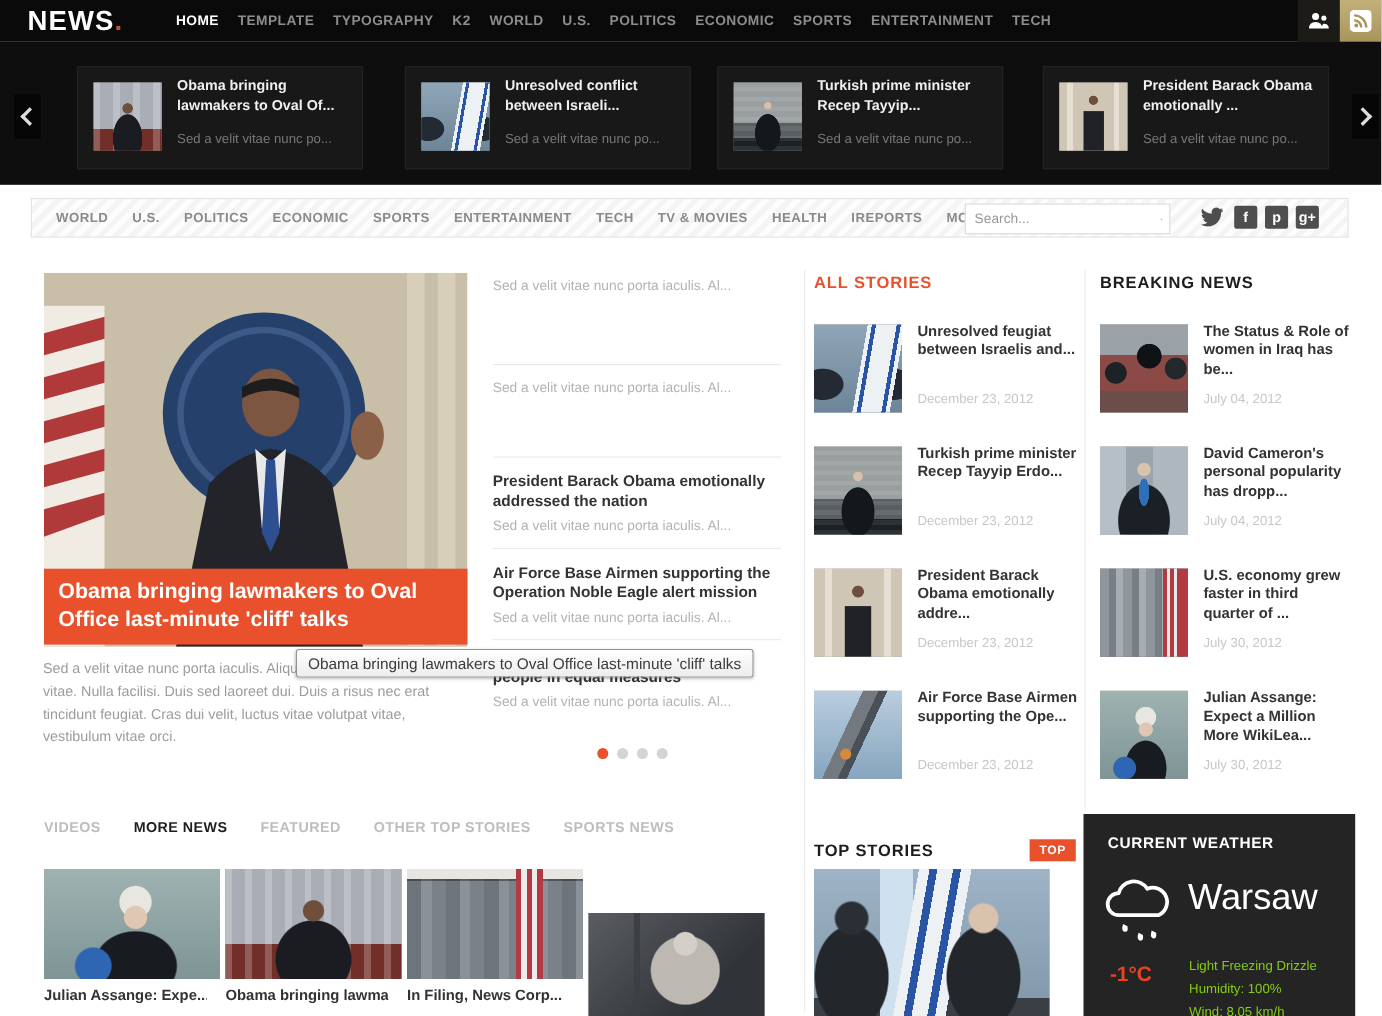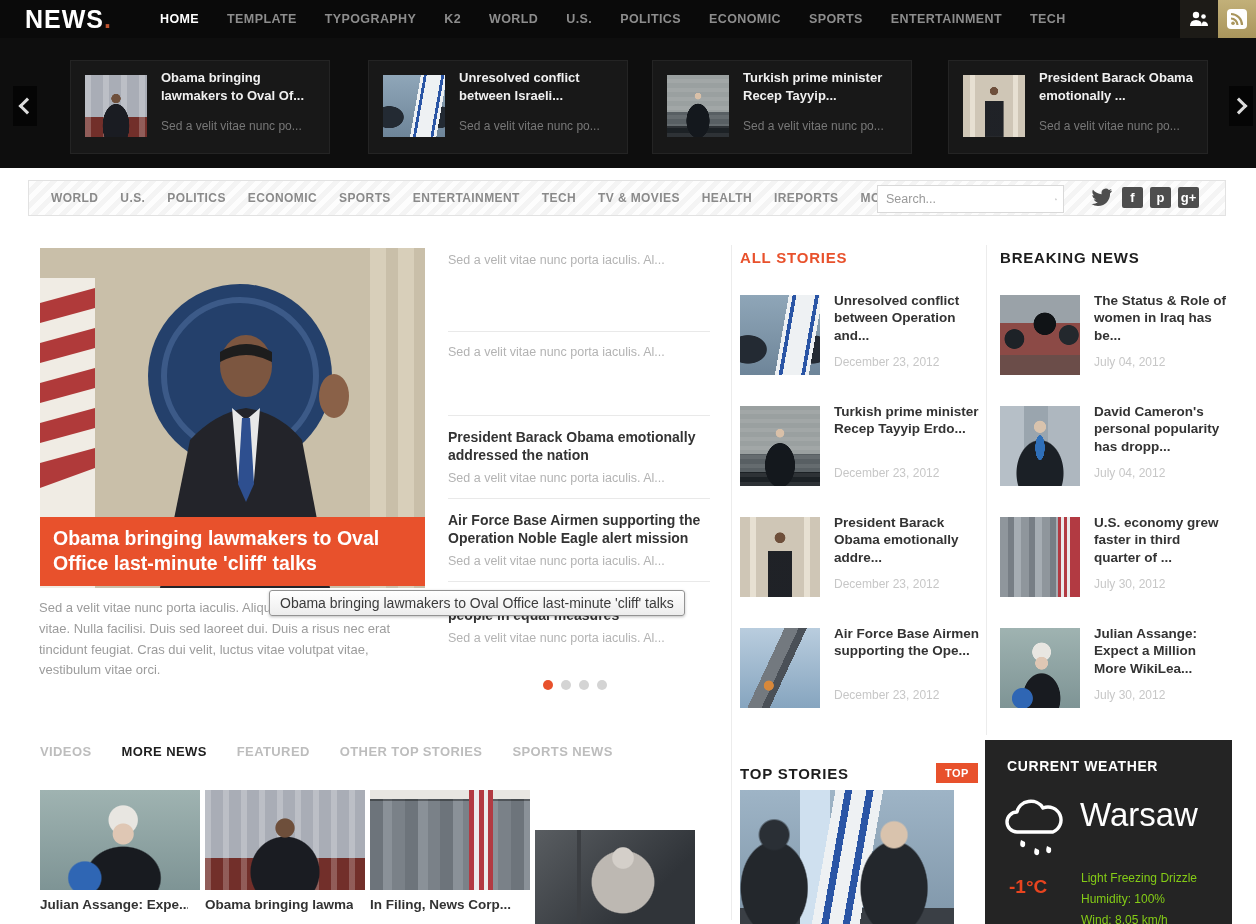--- a/index.html
+++ b/index.html
@@ -4,21 +4,21 @@
 <style>
   html,body{margin:0;padding:0;background:#fff;}
   #canvas{position:relative;width:1256px;height:924px;background:#fff;overflow:hidden;
           font-family:"Liberation Sans",sans-serif;}
 
   
   .topbar{position:absolute;left:0;top:0;width:1256px;height:38px;background:#0a0a0a;
           display:flex;align-items:center;}
   .logo{margin-left:25px;font-size:25px;font-weight:bold;color:#fff;letter-spacing:1px;cursor:pointer;}
   .logo .logo-dot{color:#c0532f;}
-  .mainmenu{display:flex;gap:28px;margin-left:48px;align-items:center;}
+  .mainmenu{display:flex;gap:17px;margin-left:48px;align-items:center;}
   .mi{font-size:12.5px;font-weight:bold;color:#8d8d8d;letter-spacing:.4px;cursor:pointer;text-decoration:none;}
   .mi.active{color:#fff;}
   .top-icons{margin-left:auto;display:flex;}
   .tbtn{width:38px;height:38px;display:flex;align-items:center;justify-content:center;cursor:pointer;}
   .tbtn-user{background:#1d1b17;}
   .tbtn-rss{background:linear-gradient(180deg,#c2b079,#a9955c);}
 
   
   .ticker{position:absolute;left:0;top:38px;width:1256px;height:130px;background:#0e0e0e;}
   .t-arrow{position:absolute;top:48px;width:24px;height:40px;background:#050505;border:none;
@@ -327,21 +327,21 @@
     <span class="dot"></span>
     <span class="dot"></span>
   </div>
 
   <div class="vdiv" style="left:731px;top:245px;height:675px;"></div>
   <div class="vdiv" style="left:986px;top:245px;height:490px;"></div>
 
   <h2 class="colhead" style="left:740px;top:249px;color:#e8512c;">ALL STORIES</h2>
   <article class="sitem" style="left:740px;top:295px;">
     <div class="sthumb ph ph-israel"></div>
-    <h5>Unresolved conflict between Operation and...</h5>
+    <h5>Unresolved feugiat between Israelis and...</h5>
     <span class="sdate" style="top:60px;">December 23, 2012</span>
   </article>
   <article class="sitem" style="left:740px;top:406px;">
     <div class="sthumb ph ph-erdogan"></div>
     <h5>Turkish prime minister Recep Tayyip Erdo...</h5>
     <span class="sdate" style="top:60px;">December 23, 2012</span>
   </article>
   <article class="sitem" style="left:740px;top:517px;">
     <div class="sthumb ph ph-obama-hall"></div>
     <h5>President Barack Obama emotionally addre...</h5>

